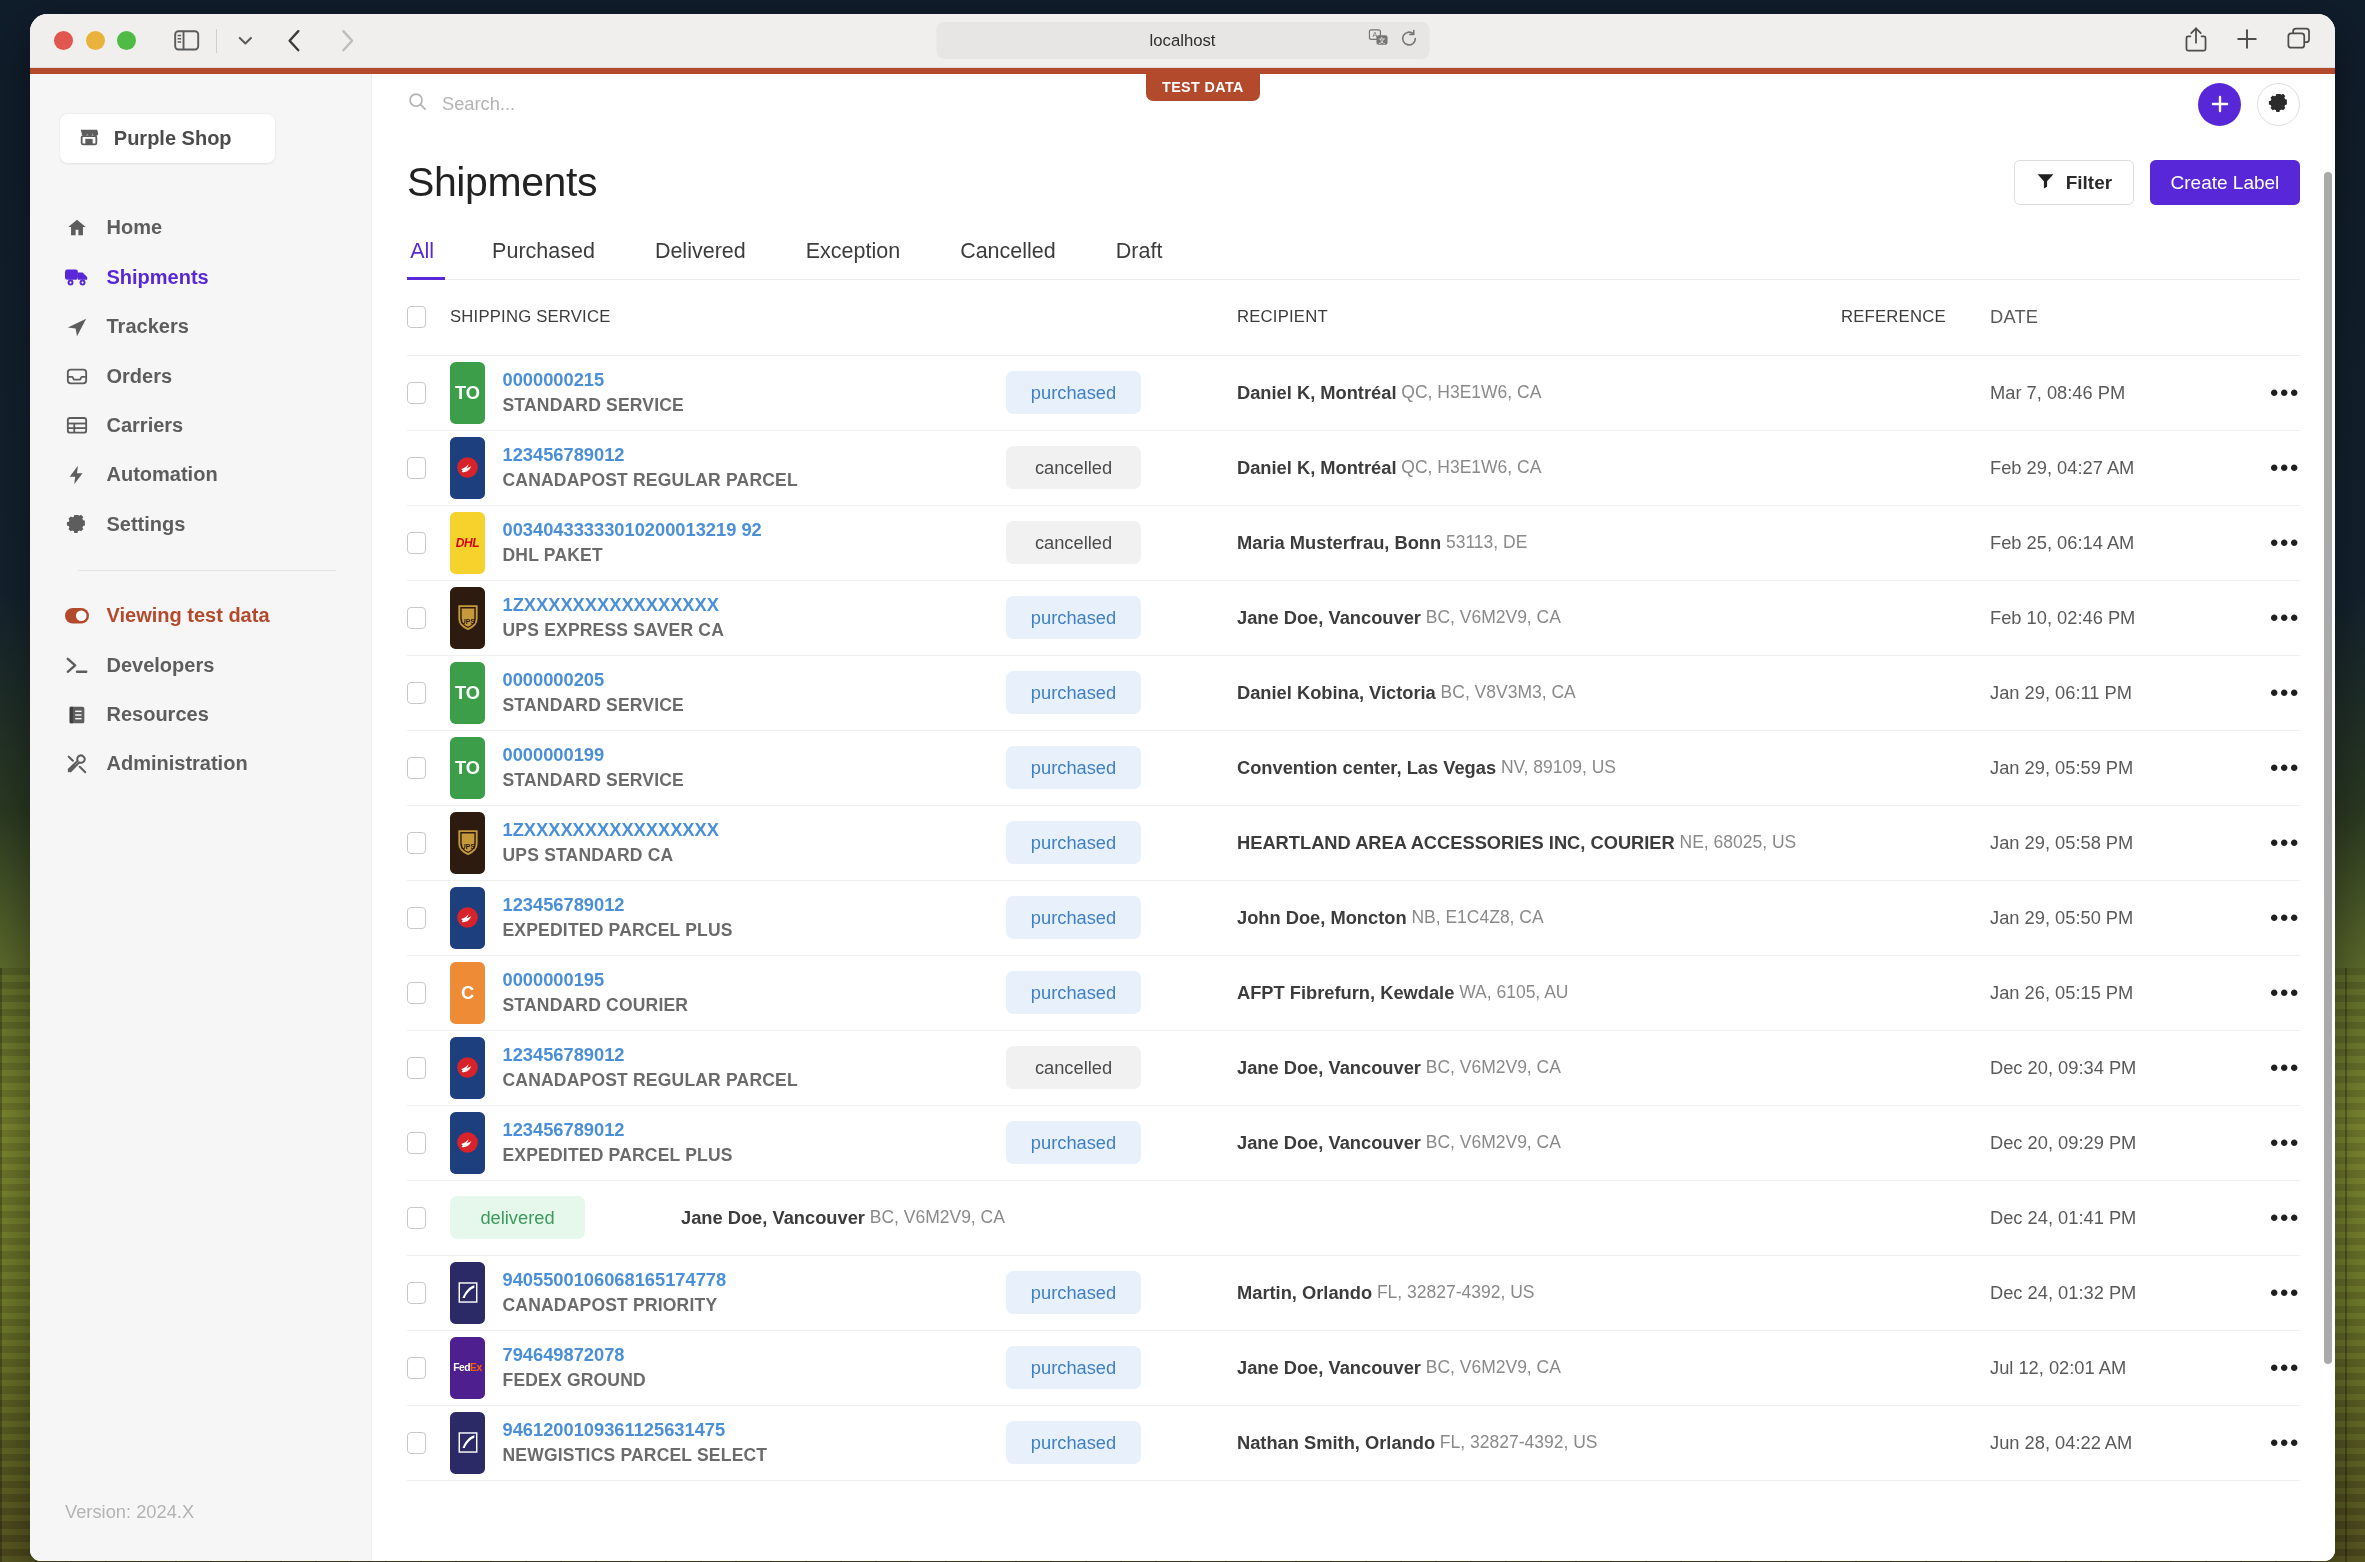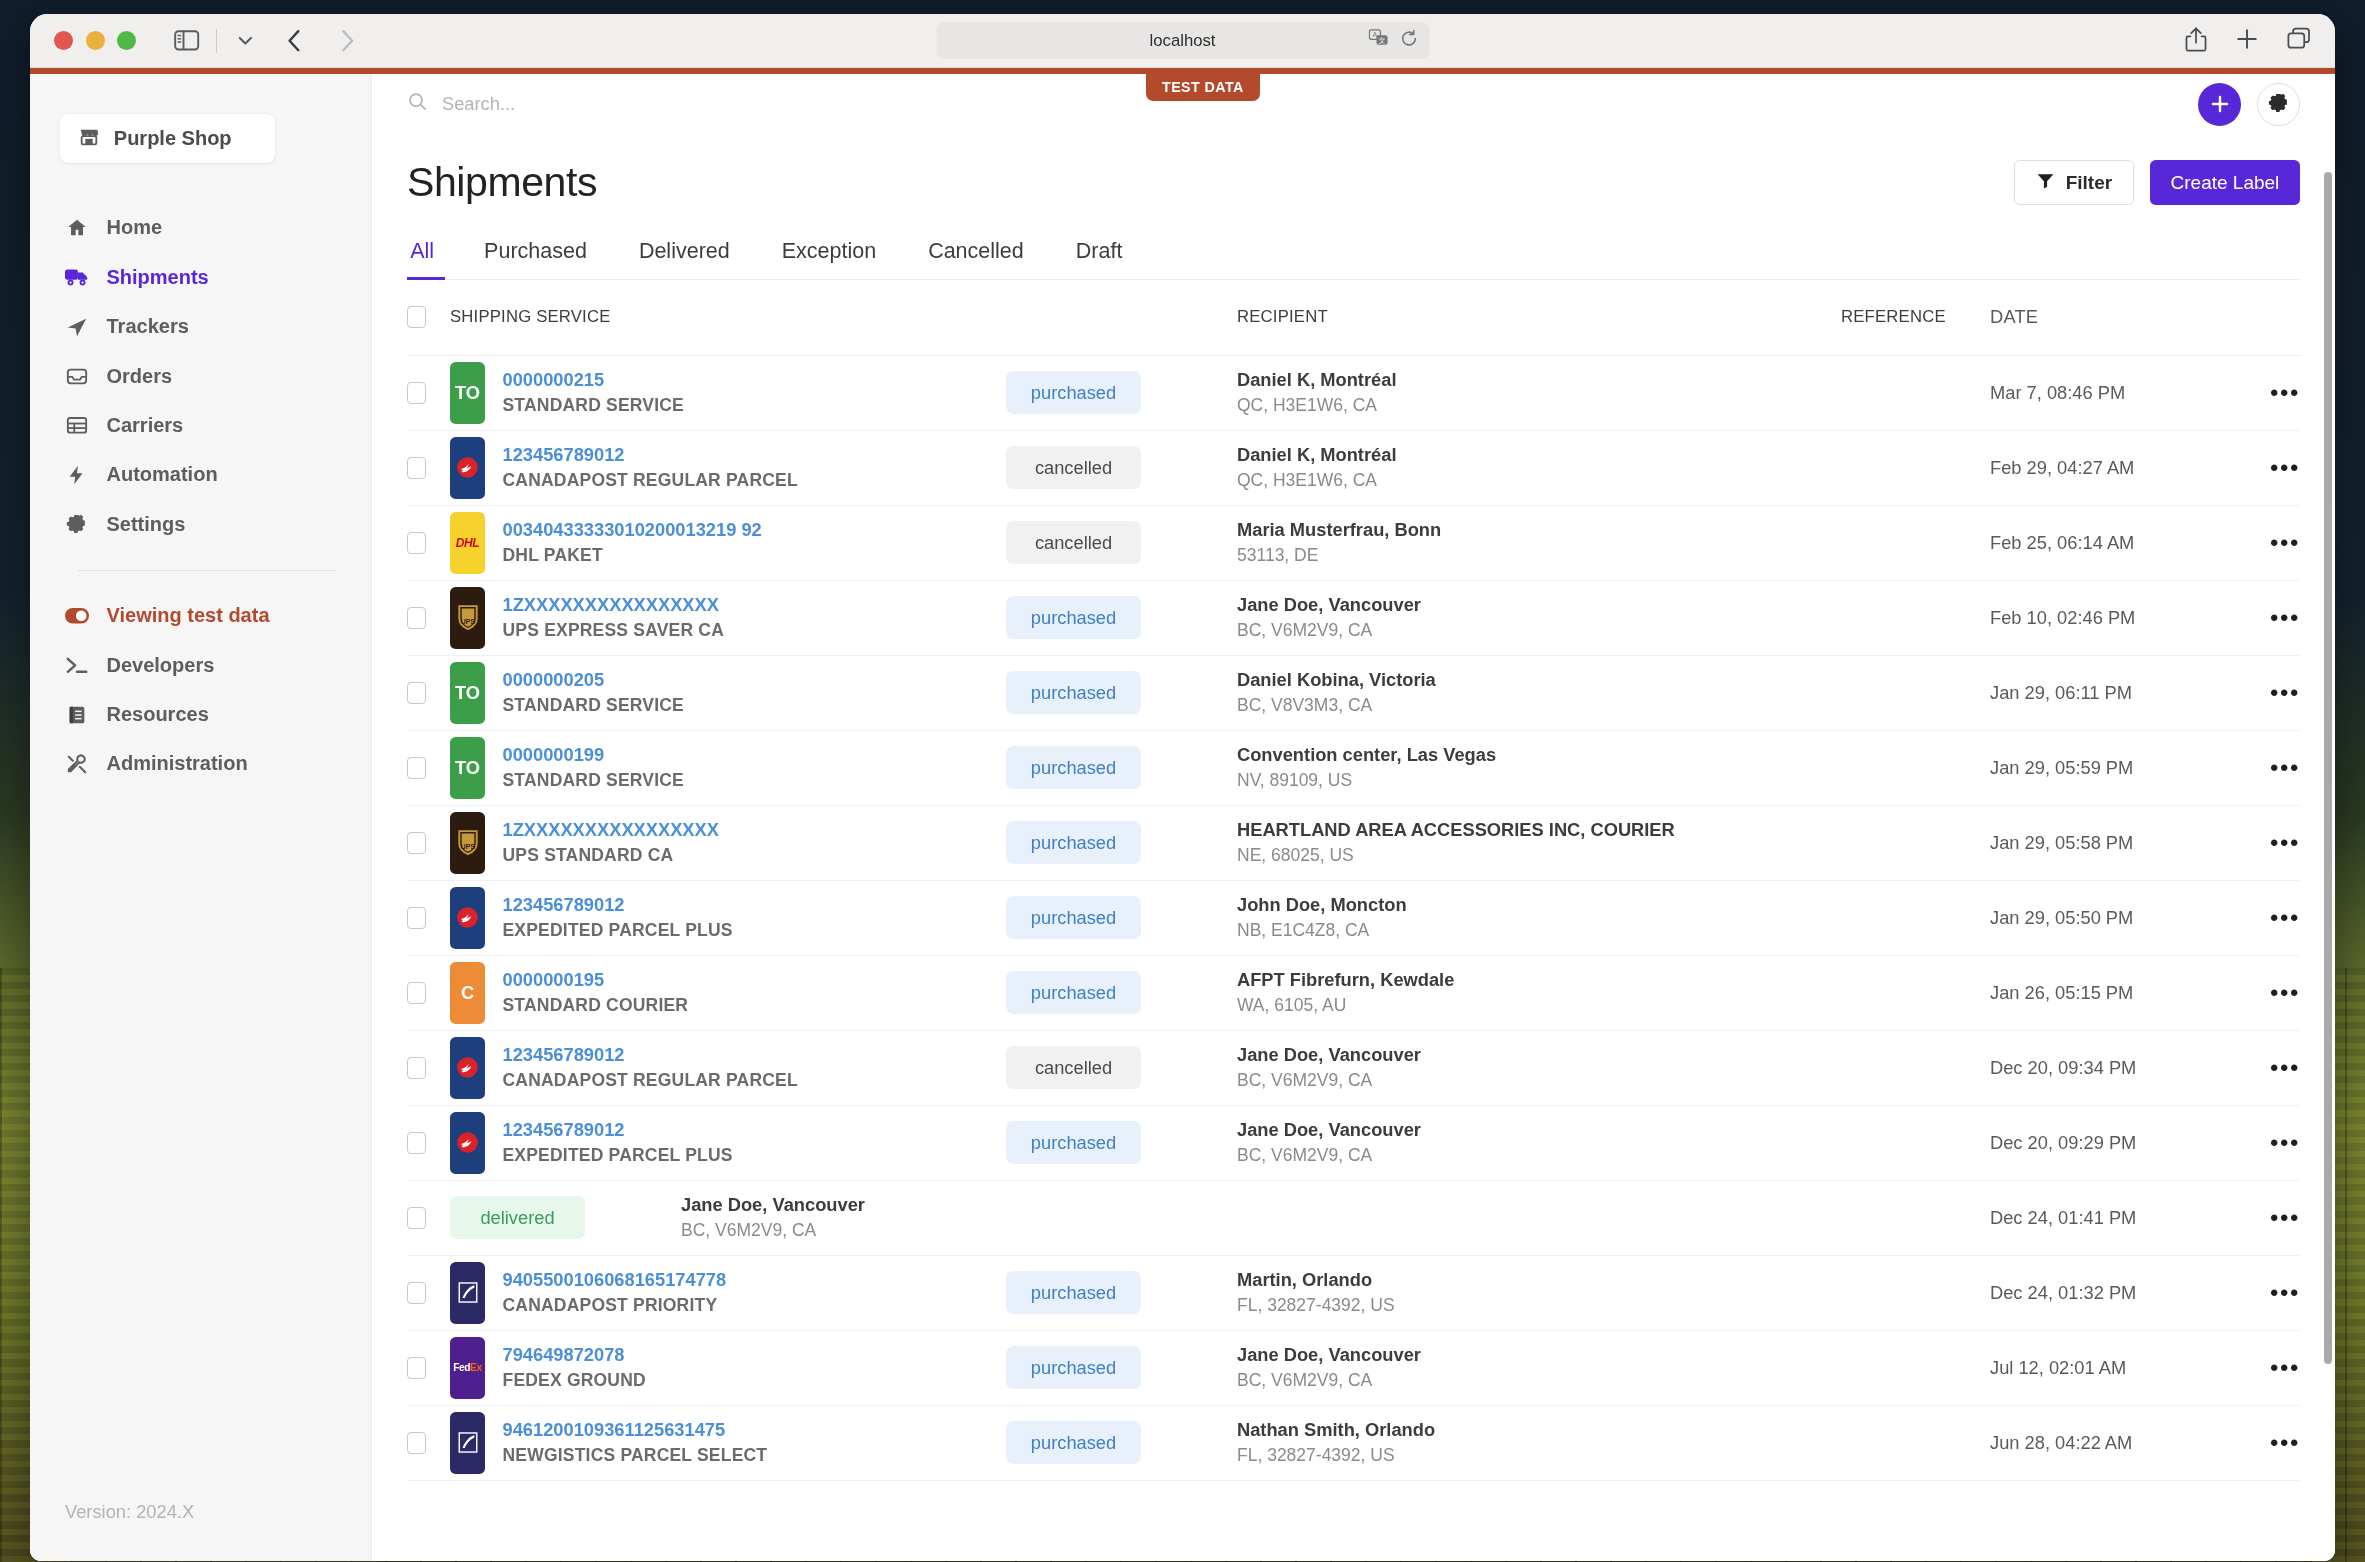--- a/index.html
+++ b/index.html
@@ -117,21 +117,21 @@
   #title-actions { margin-left: auto; display: flex; gap: 16px; align-items: center; }
   #filter-btn {
     height: 45px; border: 0.8px solid #dcdcdc; border-radius: 5.6px; background: #fff;
     display: flex; align-items: center; gap: 11px; padding: 0 20.7px;
     font-size: 19px; font-weight: 700; color: #2b2b2b;
   }
   #create-btn {
     height: 45px; background: #5827d8; color: #fff; border-radius: 5.6px;
     display: flex; align-items: center; padding: 0 20.7px; font-size: 19px;
   }
-  #tabs { display: flex; gap: 4px; margin-top: 33px; border-bottom: 1.6px solid #ececec; }
+  #tabs { display: flex; gap: 12px; margin-top: 33px; border-bottom: 1.6px solid #ececec; }
   .tab {
     font-size: 21.5px; color: #3c3c3c; padding: 0 24px 14.3px 24px;
     position: relative; white-space: nowrap;
   }
   .tab:first-child { padding-left: 3.2px; padding-right: 22px; }
   .tab.active { color: #5827d8; }
   .tab.active::after {
     content: ""; position: absolute; left: 0; right: 11px; bottom: -1.6px;
     height: 3.2px; background: #5827d8;
   }
@@ -163,21 +163,21 @@
   .svc-txt { display: flex; flex-direction: column; gap: 4px; }
   .svc-num { color: #4b8fd8; font-size: 18.3px; font-weight: 700; }
   .svc-name { color: #6b6b6b; font-size: 17.5px; font-weight: 700; letter-spacing: 0.2px; }
   .badge {
     display: inline-flex; align-items: center; justify-content: center;
     height: 43px; min-width: 135px; border-radius: 7.2px; font-size: 18.3px;
   }
   .badge.purchased { background: #e8f1fb; color: #3f7fc4; }
   .badge.cancelled { background: #f1f1f1; color: #4b4b4b; }
   .badge.delivered { background: #e6f7ec; color: #3c9a5c; }
-  .rcp { display: flex; flex-direction: column; gap: 4.8px; }
+  .rcp { display: flex; gap: 4.8px; }
   .rcp-name { font-size: 18.3px; font-weight: 700; color: #3c3c3c; }
   .rcp-addr { font-size: 17.5px; color: #8a8a8a; }
   
   #scroll {
     position: absolute; right: 3.2px; top: 72px; bottom: 48px; width: 8px;
   }
   #scroll .thumb {
     position: absolute; top: 32px; height: 1192px; width: 8px;
     background: #a9a9a9; border-radius: 4.8px;
   }

